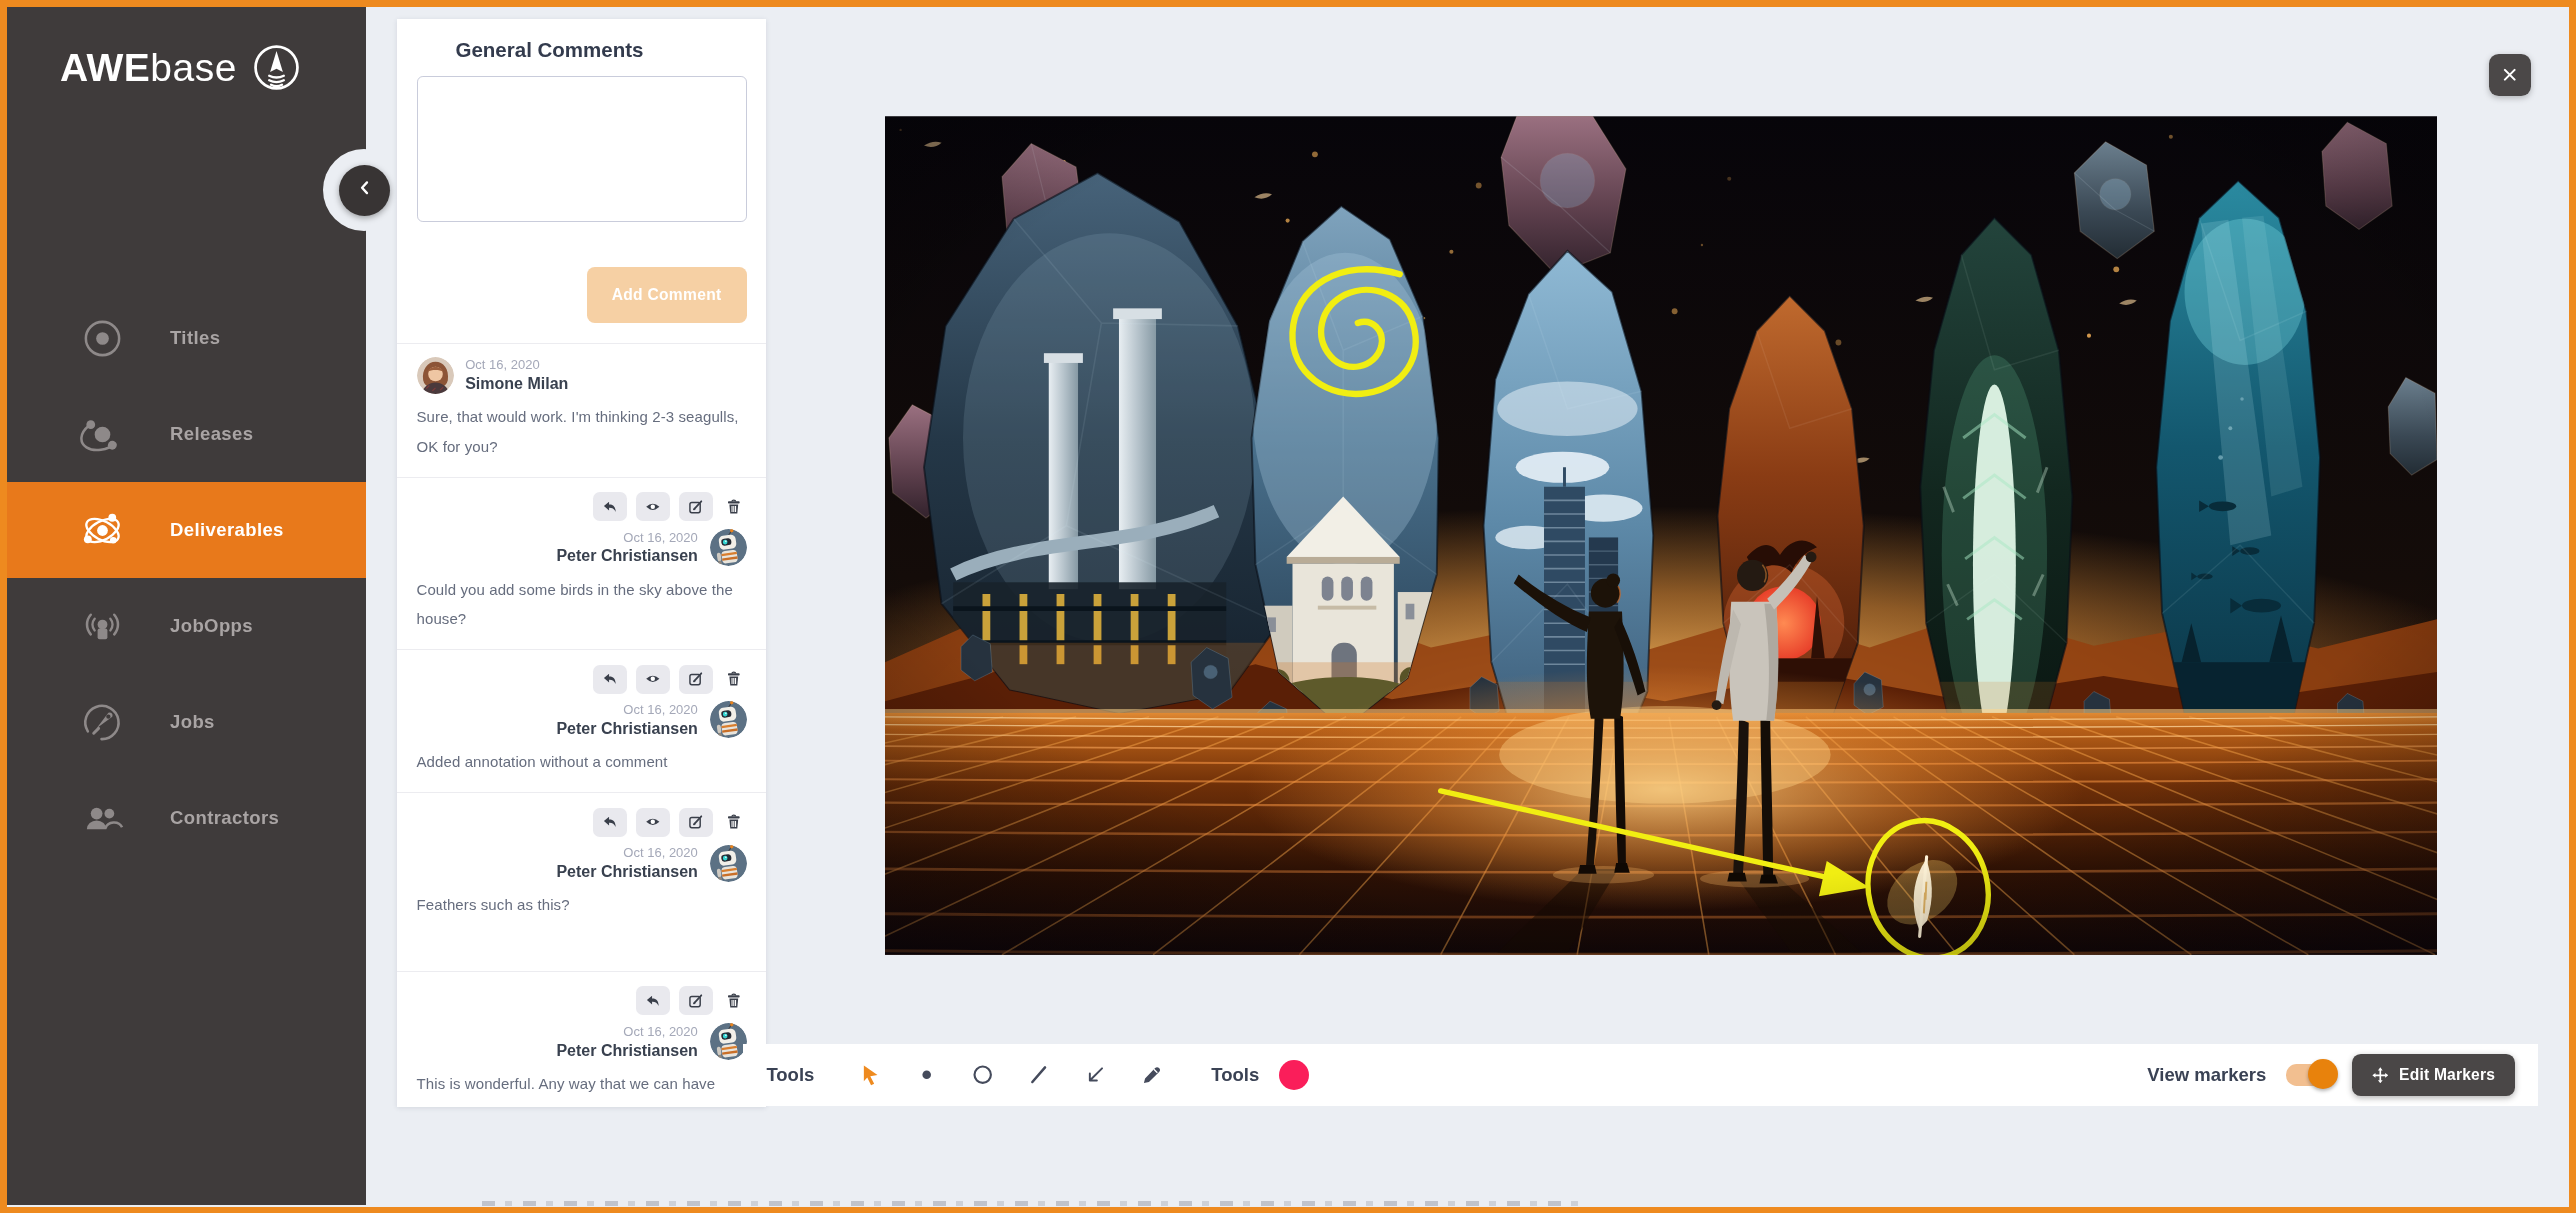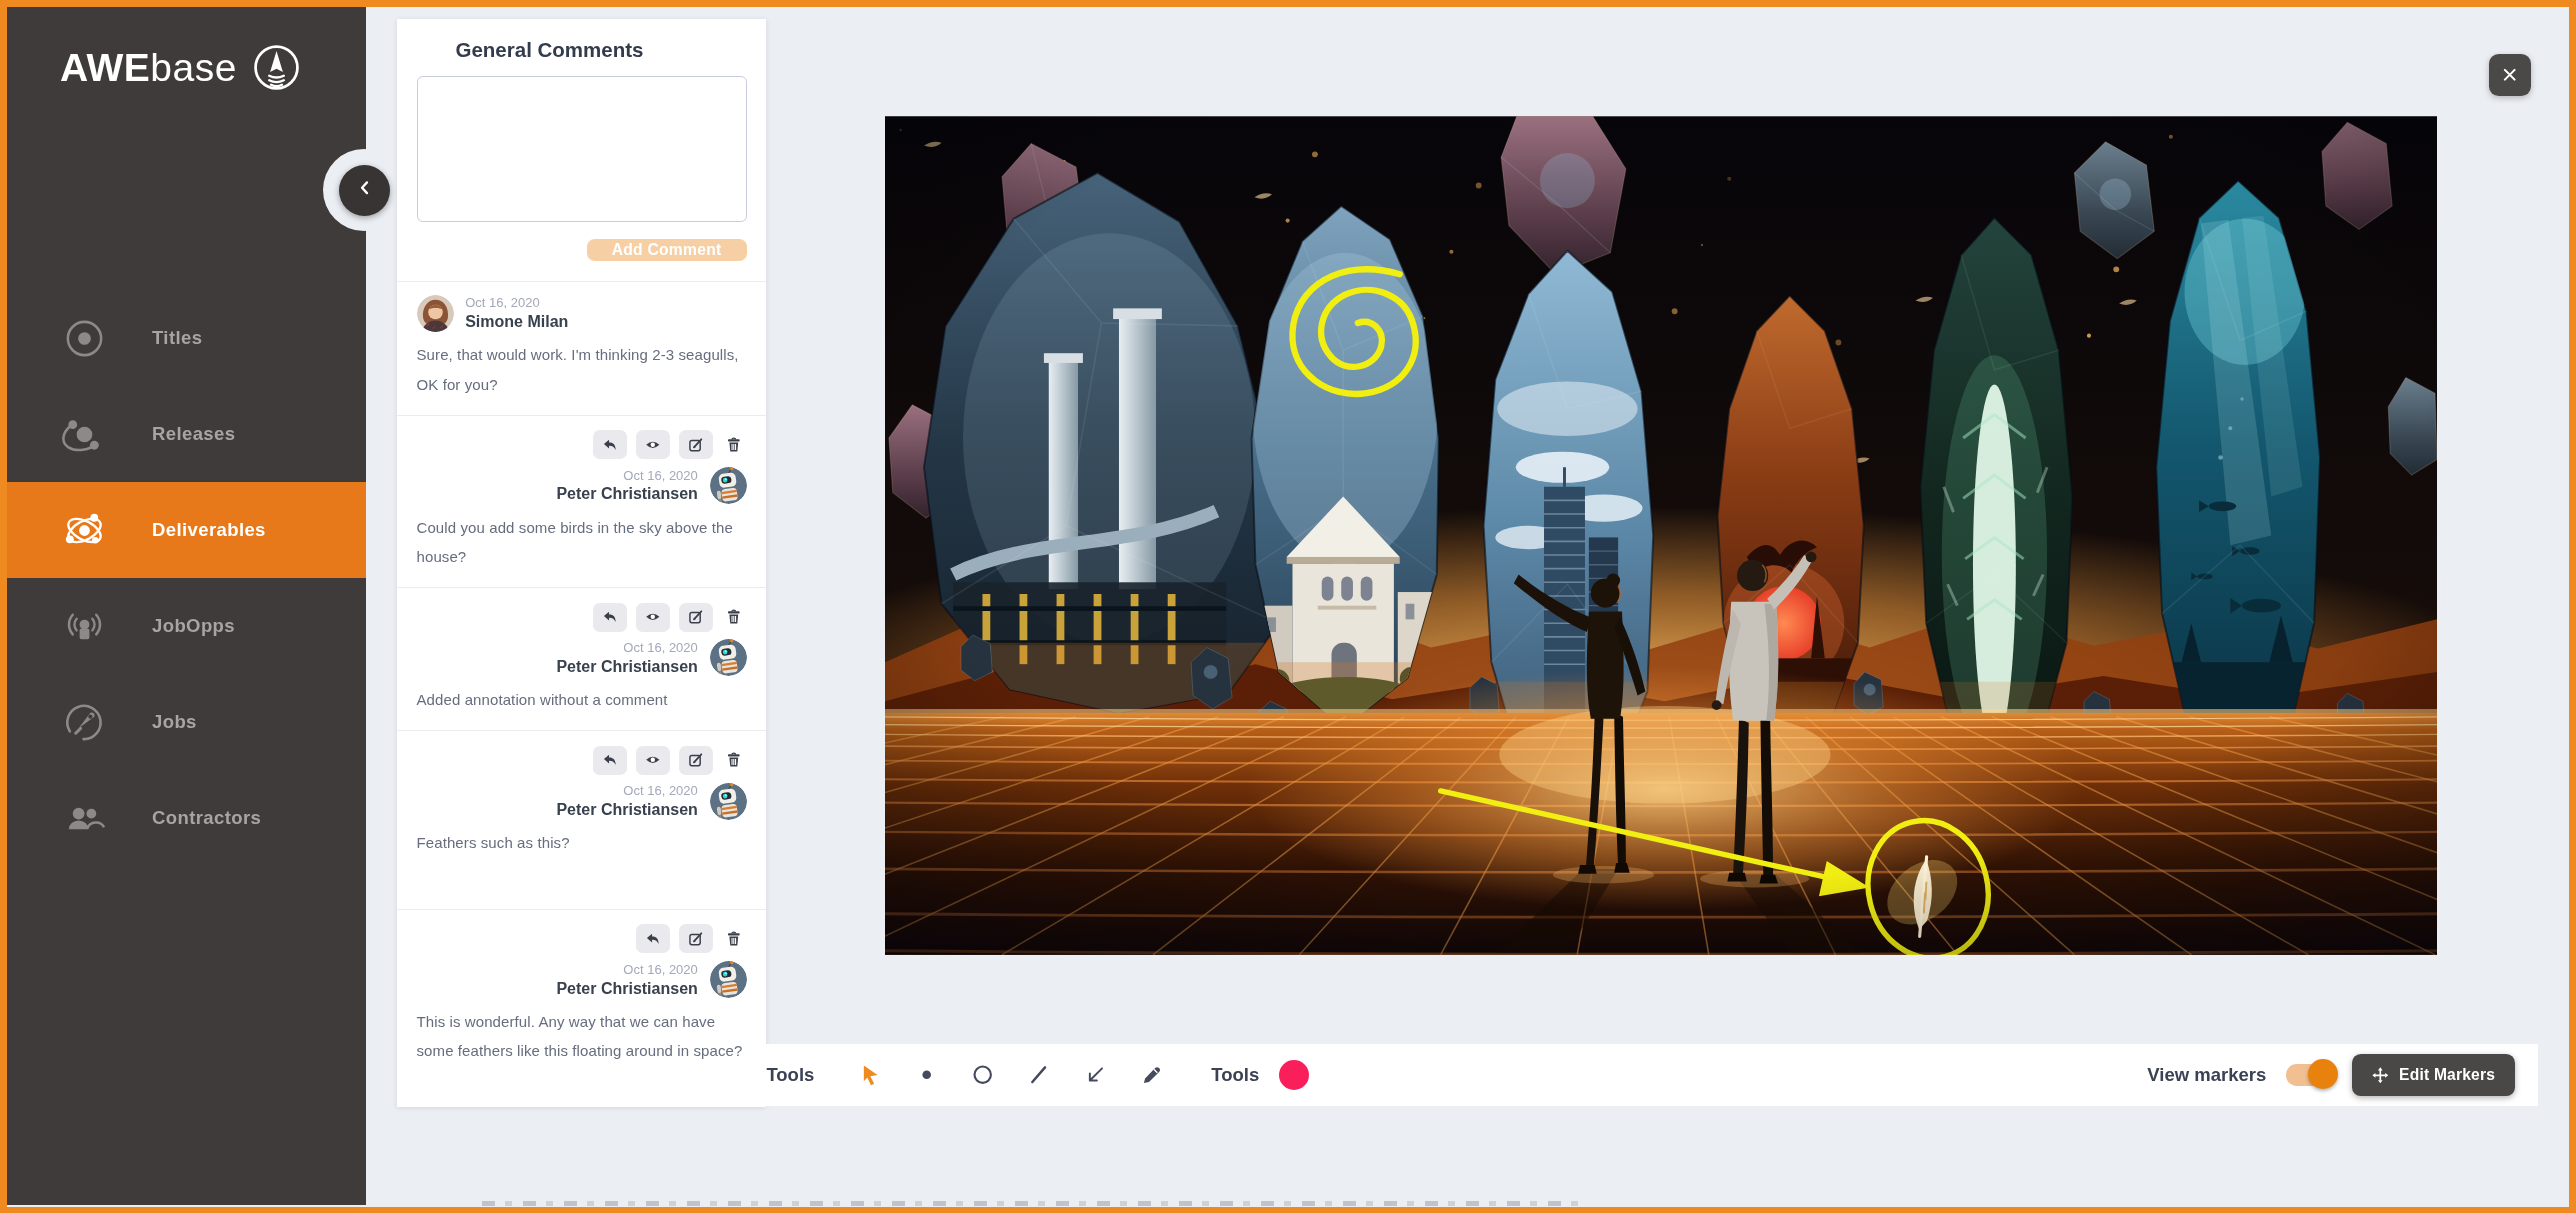--- a/index.html
+++ b/index.html
@@ -9,39 +9,39 @@
     position:relative; width:2576px; height:1214px;
     border:7.8px solid #EE8A1F; background:#EBEEF3; overflow:hidden;
   }
   
   #sidebar{ position:absolute; left:0; top:0; width:359px; height:1198px; background:#3F3B3B;text-align:right; }
   #logo{ position:absolute; left:53px; top:35px; display:flex; align-items:center; gap:13.7px; color:#fff; }
   #logo .word{ font-size:39px; letter-spacing:0.5px; }
   #logo .word b{ font-weight:800; }
   #logo .word span{ font-weight:400; }
   #nav{ position:absolute; left:0; top:283px; width:100%; list-style:none; }
-  .nav-item{ height:96px; display:flex; align-items:center; gap:45px; padding-left:55px; cursor:pointer; }
+  .nav-item{ height:96px; display:flex; align-items:center; gap:45px; padding-left:73px; cursor:pointer; }
   .nav-item .nicon{ width:45px; height:45px; flex:0 0 45px; }
   .nav-item .nlabel{ font-size:18.5px; font-weight:700; letter-spacing:0.4px; color:#A9A4A4; }
   .nav-item.active{ background:#E8791B; }
   .nav-item.active .nlabel{ color:#fff; }
   .nav-item .nicon svg{ width:45px; height:45px; }
   
   #collapse-notch{ position:absolute; left:316px; top:142px; width:82px; height:82px; border-radius:50%; background:#EBEEF3; }
   #collapse-btn{ position:absolute; left:332px; top:158px; width:51px; height:51px; border-radius:50%;
     background:#383434; border:none; color:#fff; font-size:19.5px; cursor:pointer; box-shadow:0 2px 5.9px rgba(0,0,0,.35); }
   
   #comments-panel{ position:absolute; left:390px; top:11.7px; width:369px; height:1088px; background:#fff;
     box-shadow:0 1px 4.9px rgba(40,50,80,.12); overflow:hidden; }
   #comments-panel h2{ font-size:20.5px; font-weight:800; color:#333B4D; padding:19.5px 19.5px 13.7px;margin-left:39px; }
   #composer{ display:block; width:330px; height:146px; margin:0 19.5px; border:1px solid #C9CCDB; border-radius:5.9px;
     resize:none; font-family:inherit; font-size:14.6px; padding:7.8px; color:#3A4254; }
   .composer-row{ display:flex; justify-content:flex-end; padding:17.6px 19.5px 19.5px; }
   #add-comment-btn{ border:none; background:#F6D0A4; color:#fff; font-weight:800; font-size:15.6px;
-    padding:2px 25px; border-radius:7.8px; cursor:default; letter-spacing:0.3px; }
+    padding:19px 25px; border-radius:7.8px; cursor:default; letter-spacing:0.3px;margin-top:28px; }
   .comment{ border-top:1px solid #ECECF0; padding:12.7px 19.5px 15.6px; }
   .comment .actions{ display:flex; justify-content:flex-end; align-items:center; gap:8.8px; margin:2px 0 7.8px; }
   .act-btn{ width:34px; height:29px; border:none; border-radius:6.8px; background:#E9E9EE; display:flex;
     align-items:center; justify-content:center; cursor:pointer; color:#3A3F4A; }
   .act-btn.plain{ background:transparent; width:25px; }
   .act-btn svg{ width:17.6px; height:17.6px; }
   .chead{ display:flex; align-items:center; gap:11.7px; }
   .chead.right{ justify-content:flex-end; text-align:right; }
   .cmeta .cdate{ font-size:13px; color:#A4A8B8; margin-bottom:2.9px; }
   .cmeta .cname{ font-size:16px; font-weight:800; color:#39414F; }

